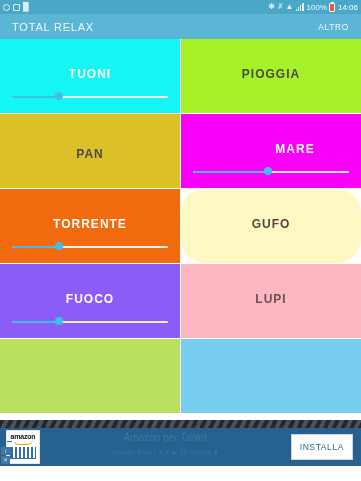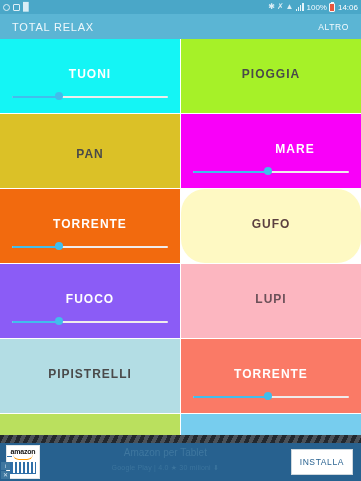--- a/index.html
+++ b/index.html
@@ -65,21 +65,21 @@
   .slider .fill {
     position:absolute; left:0; top:3.5px; height:2px;
     background:#41bdec; border-radius:2px;
   }
   .slider .thumb {
     position:absolute; top:0; width:8px; height:8px; border-radius:50%;
     background:#41bdec; transform:translateX(-4px);
   }
 
   
-  .adwrap { position:absolute; left:0; bottom:0; width:361px; height:46px;padding-left:28px; }
+  .adwrap { position:absolute; left:0; bottom:15px; width:361px; height:46px;padding-left:28px; }
   .adstripe {
     position:absolute; top:0; left:0; width:361px; height:8px;
     background:repeating-linear-gradient(115deg,#23282e 0 4px,#4a5158 4px 8px);
   }
   .adbody {
     position:absolute; top:8px; left:0; width:361px; height:38px;
     background:#27618f; display:flex; align-items:center; padding:0 6px;
   }
   .adlogo {
     width:34px; height:34px; background:#ffffff; border:1px solid #dfe6ea;
@@ -203,33 +203,20 @@
         <div class="tile" style="background: #8b5cf6;">
           <div class="tile-label" style="color: rgb(255, 255, 255);">FUOCO</div>
           <div class="slider">
             <div class="track" style="background: rgb(240, 236, 236);"></div>
             <div class="fill" style="width: 30%; background: rgb(65, 189, 236);"></div>
             <div class="thumb" style="left: 30%; background: rgb(65, 189, 236);"></div>
           </div>
         </div>
         <div class="tile" style="background: rgb(252, 182, 192);">
           <div class="tile-label" style="color: rgb(107, 80, 88);">LUPI</div>
-        </div>
-      </div>
-      <div class="row">
-        <div class="tile" style="background: rgb(179, 221, 228);">
-          <div class="tile-label" style="color: rgb(74, 74, 74);">PIPISTRELLI</div>
-        </div>
-        <div class="tile" style="background: rgb(250, 122, 102);">
-          <div class="tile-label" style="color: rgb(255, 255, 255);">TORRENTE</div>
-          <div class="slider">
-            <div class="track" style="background: rgb(240, 236, 236);"></div>
-            <div class="fill" style="width: 48%; background: rgb(65, 189, 236);"></div>
-            <div class="thumb" style="left: 48%; background: rgb(65, 189, 236);"></div>
-          </div>
         </div>
       </div>
       <div class="row">
         <div class="tile" style="background: rgb(186, 224, 94);">
           <div class="tile-label" style="color: rgb(74, 74, 74);"></div>
         </div>
         <div class="tile" style="background: rgb(119, 205, 238);">
           <div class="tile-label" style="color: rgb(74, 74, 74);"></div>
         </div>
       </div>

